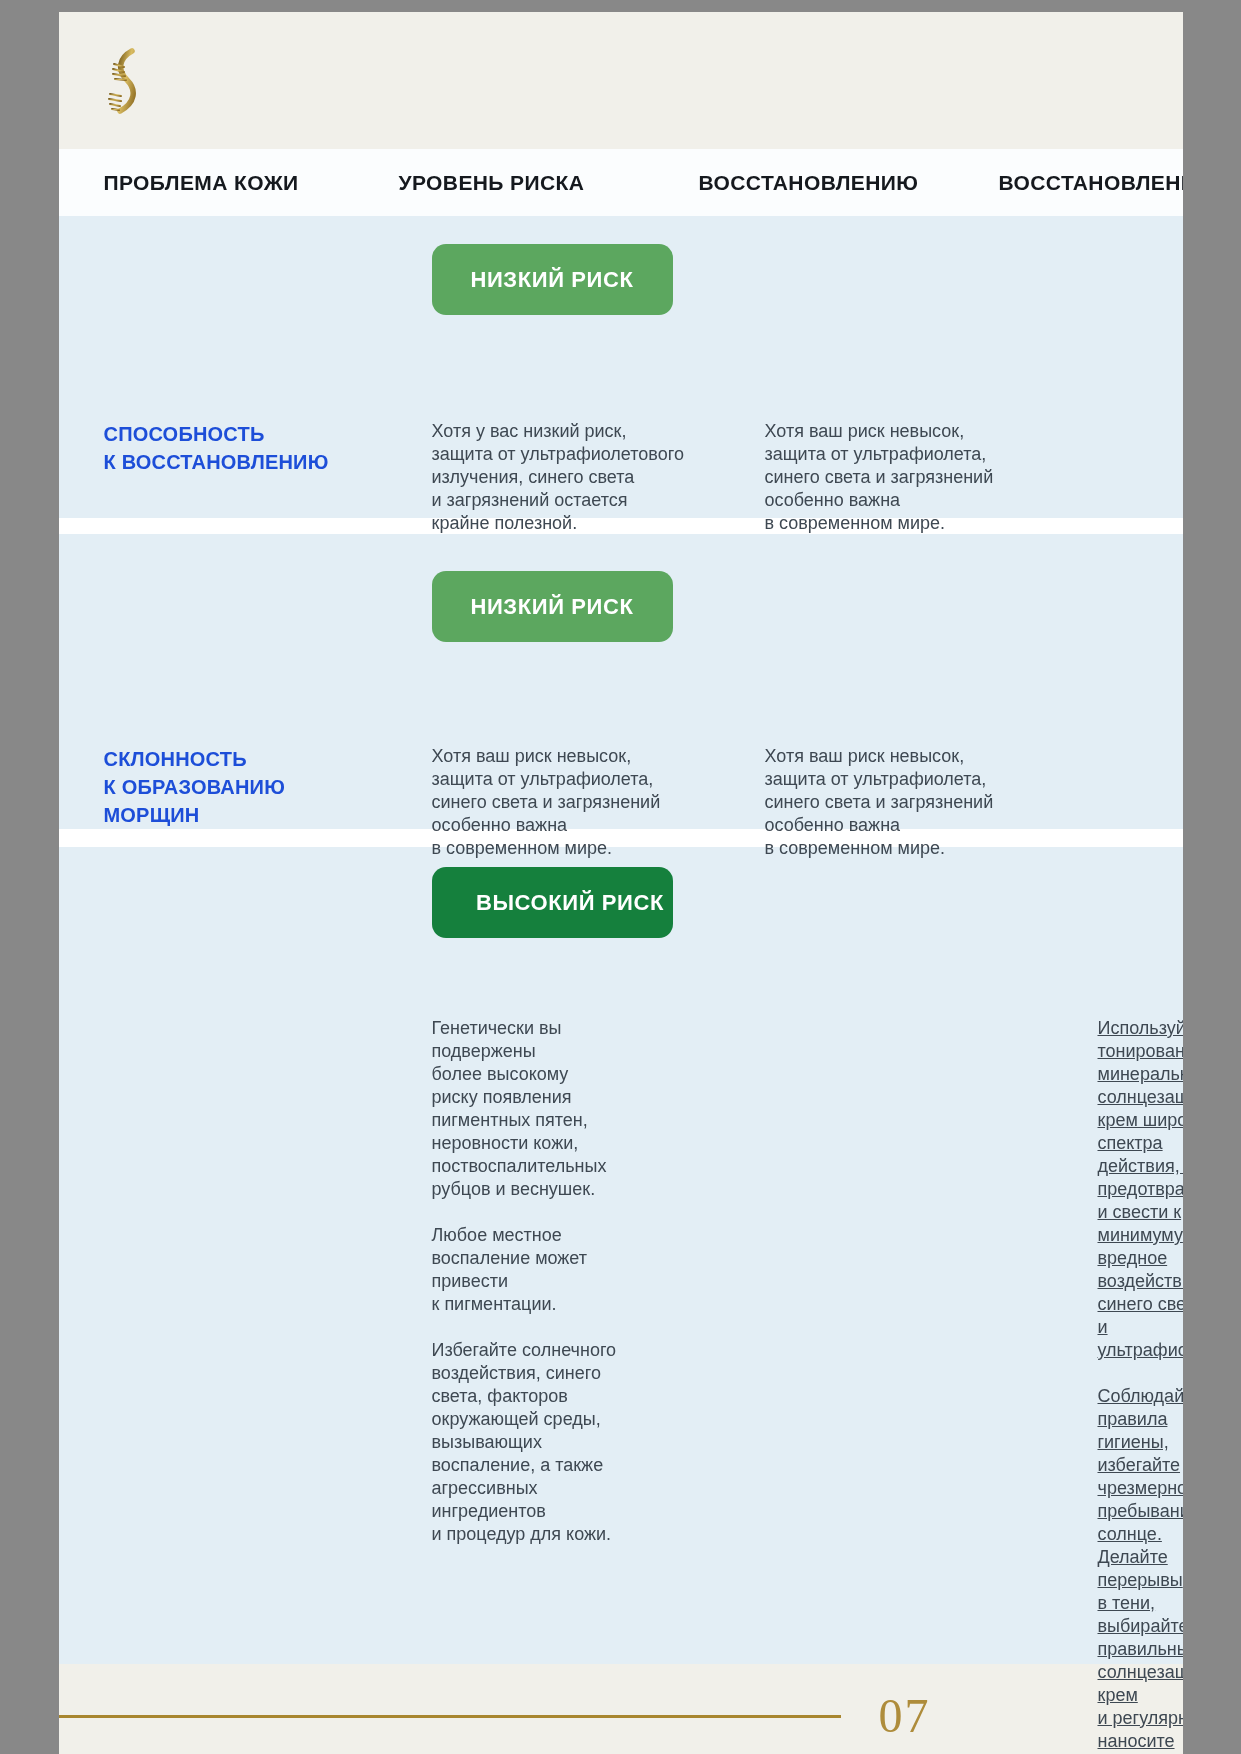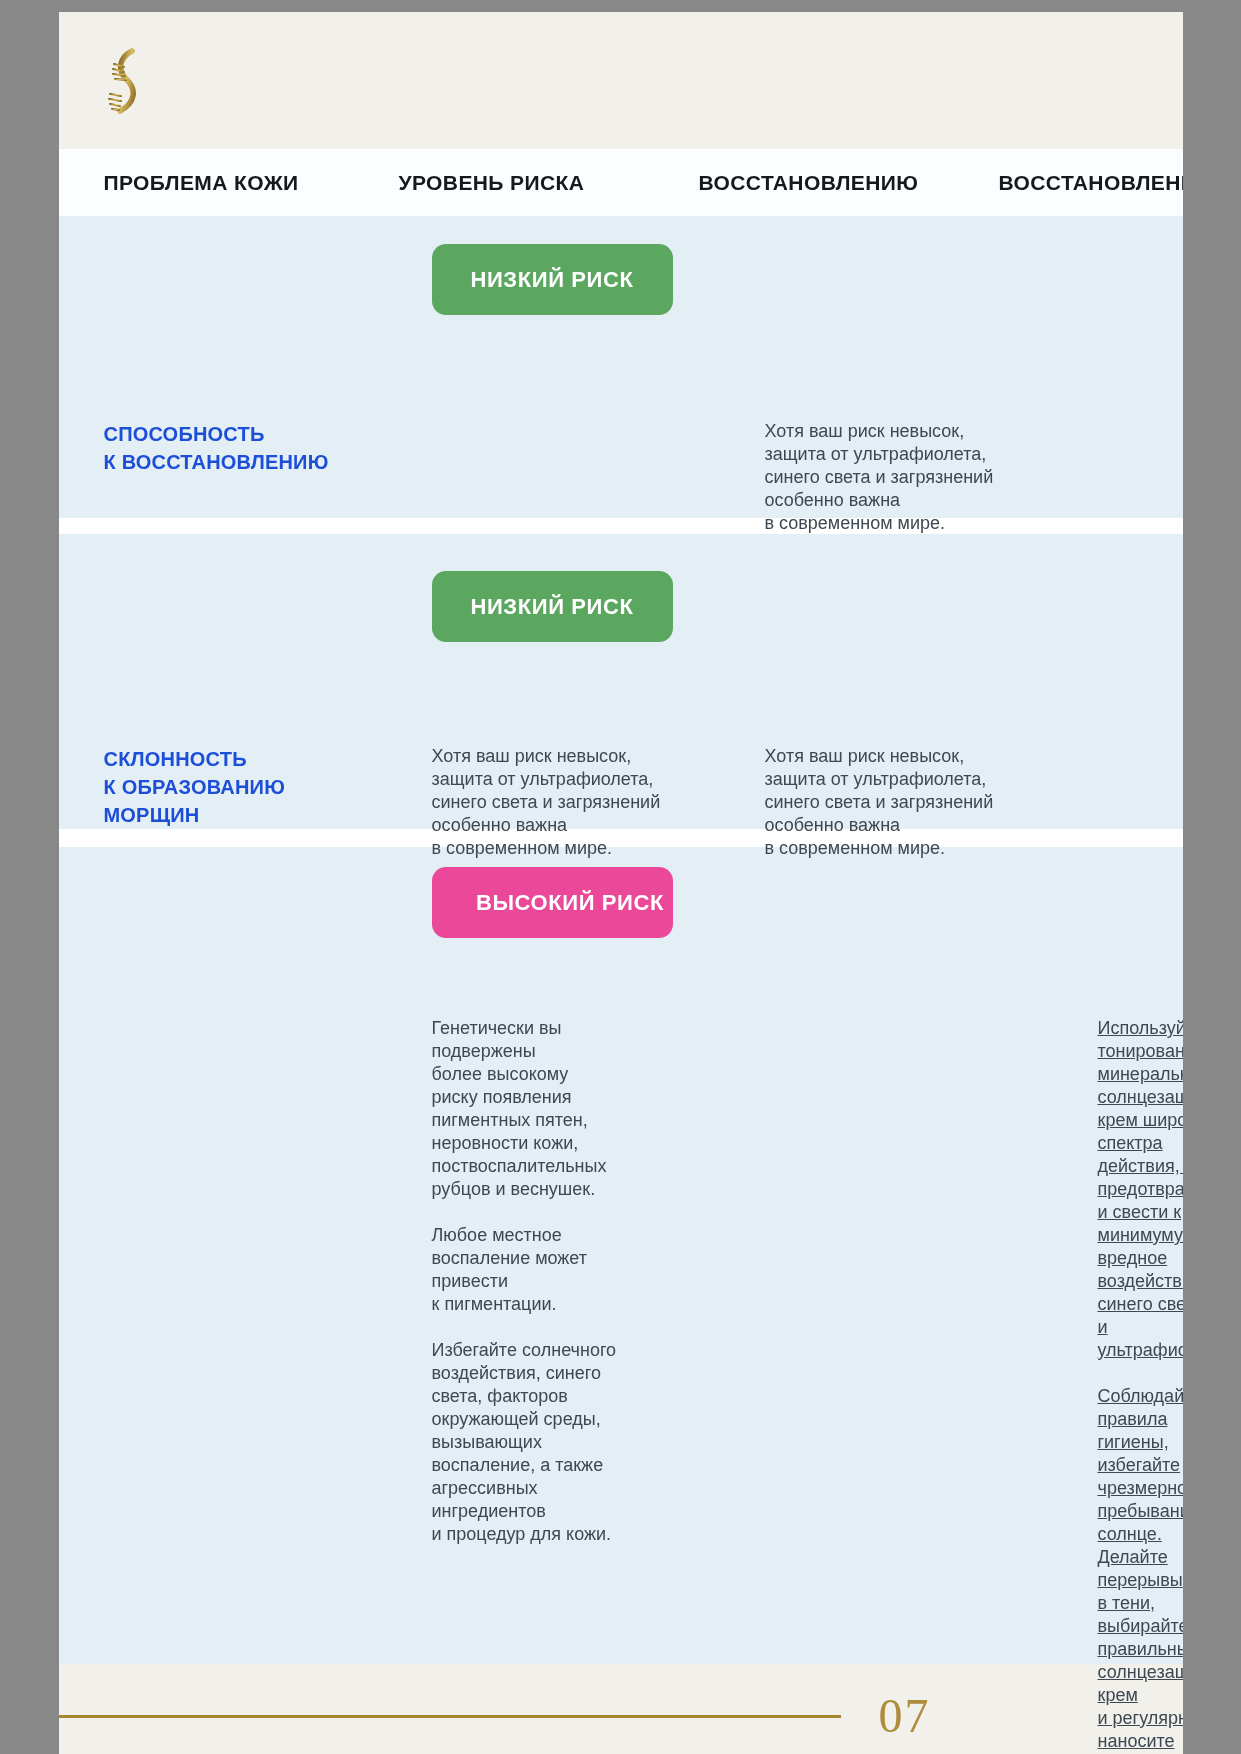--- a/index.html
+++ b/index.html
@@ -36,21 +36,21 @@
   .card-2 { height:295px; padding-top:37px; margin-top:16px; }
   .card-3 { height:817px; padding-top:20px; margin-top:18px; }
   .badge {
     grid-column:2 / 3; grid-row:1;
     width:241px; height:71px; border-radius:14px;
     display:flex; align-items:center; justify-content:center;
     color:#FFFFFF; font-size:22px; font-weight:700; letter-spacing:0.6px;
     white-space:nowrap;
   }
   .badge-low  { background:#5CA75F; }
-  .badge-high { background:#ec4899;padding-left:36px; }
+  .badge-high { background:#15803d;padding-left:36px; }
   .mb-1 .badge { margin-bottom:72px; }
   .mb-2 .badge { margin-bottom:70px; }
   .mb-3 .badge { margin-bottom:46px; }
   .cell { grid-row:2; white-space:pre-line; padding-right:28px; }
   .cell-problem {
     grid-column:1; font-size:20px; line-height:28px; font-weight:700;
     color:#1d4ed8; letter-spacing:0.2px;
   }
   .cell-risk       { grid-column:2; }
   .cell-prevention { grid-column:3; }
@@ -106,20 +106,25 @@
       <div class="header-cell">ПРОБЛЕМА КОЖИ</div>
       <div class="header-cell">УРОВЕНЬ РИСКА</div>
       <div class="header-cell">ВОССТАНОВЛЕНИЮ</div>
       <div class="header-cell">ВОССТАНОВЛЕНИЕ</div>
     </div>
 
     <section class="card card-1 mb-1">
       <div class="badge badge-low">НИЗКИЙ РИСК</div>
       <div class="cell cell-problem">СПОСОБНОСТЬ
 К ВОССТАНОВЛЕНИЮ</div>
+      <div class="cell cell-risk body-text">Хотя у вас низкий риск,
+защита от ультрафиолетового
+излучения, синего света
+и загрязнений остается
+крайне полезной.</div>
       <div class="cell cell-prevention body-text">Хотя ваш риск невысок,
 защита от ультрафиолета,
 синего света и загрязнений
 особенно важна
 в современном мире.</div>
       <div class="cell cell-recovery body-text"></div>
     </section>
 
     <section class="card card-2 mb-2">
       <div class="badge badge-low">НИЗКИЙ РИСК</div>

